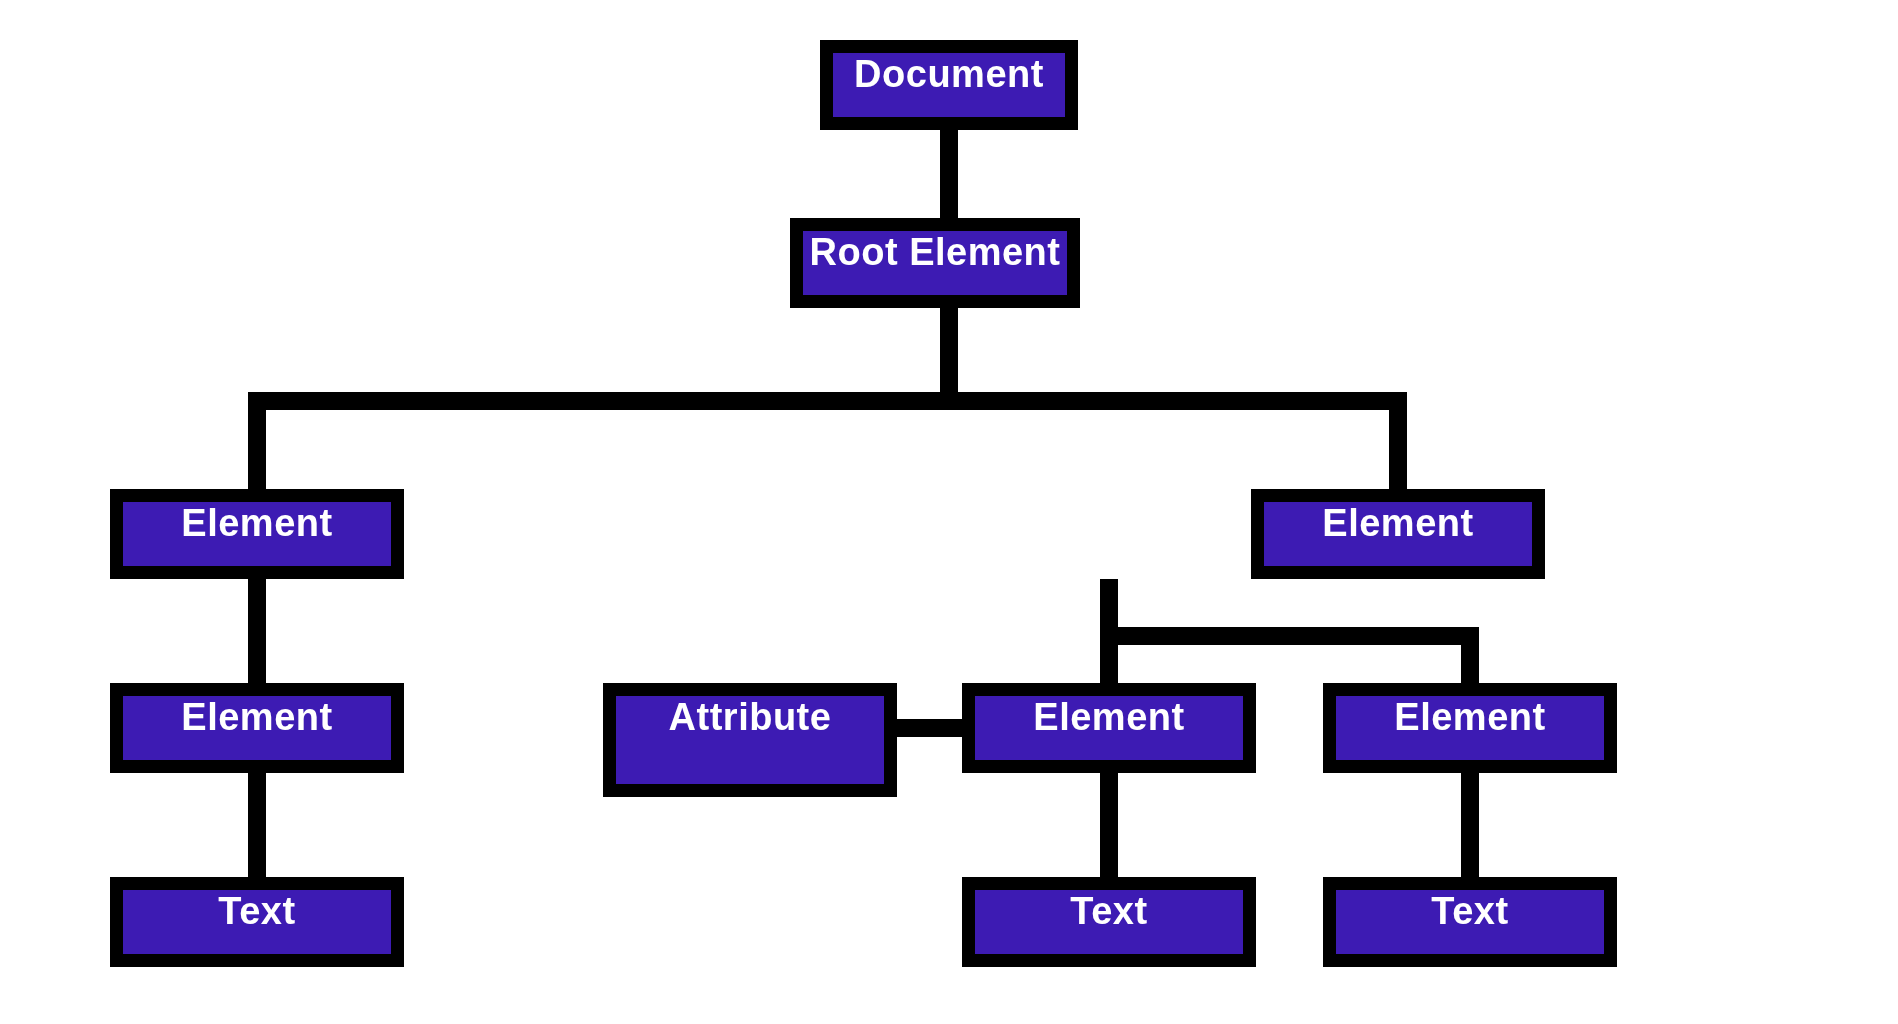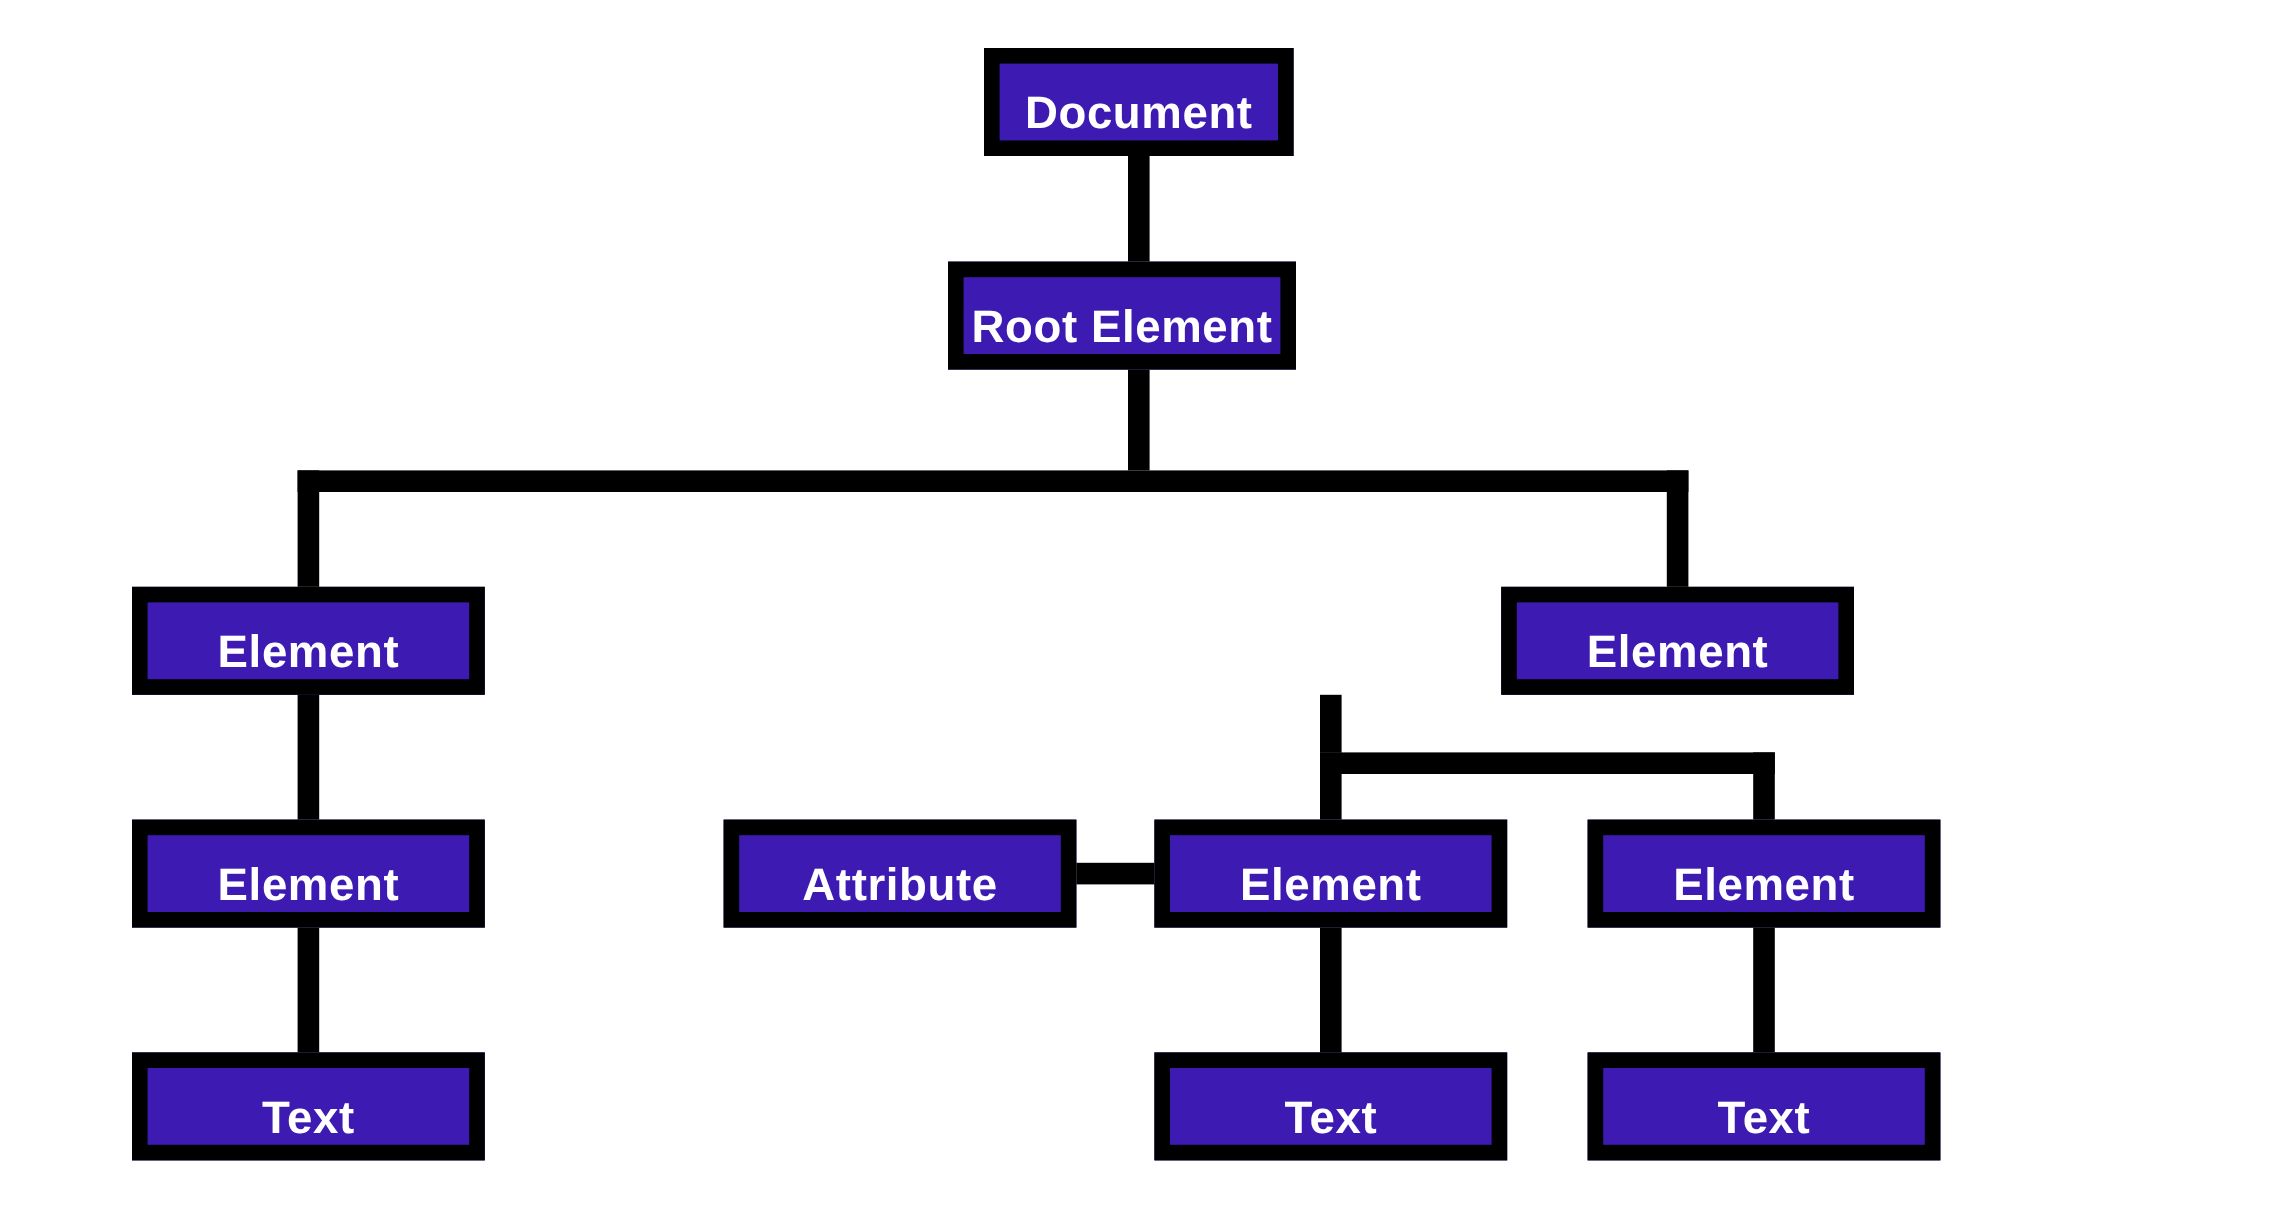--- a/index.html
+++ b/index.html
@@ -13,21 +13,21 @@
     position: relative;
     overflow: hidden;
   }
   .node {
     position: absolute;
     background: #3d1bb3;
     color: #ffffff;
     border: 13px solid #000000;
     box-sizing: border-box;
     display: flex;
-    align-items: flex-end;
+    align-items: flex-start;
     justify-content: center;
     font-size: 38px;
     font-weight: 700;
     letter-spacing: 0.5px;
     white-space: nowrap;
   }
   .edge-v {
     position: absolute;
     background: #000000;
     width: 18px;
@@ -54,21 +54,21 @@
 </div>
 
 <div class="node" style="left:1251px; top:489px; width:294px; height:90px;">
   <span>Element</span>
 </div>
 
 <div class="node" style="left:110px; top:683px; width:294px; height:90px;">
   <span>Element</span>
 </div>
 
-<div class="node" style="left:603px; top:683px; width:294px; height:90px;">
+<div class="node" style="left:603px; top:683px; width:294px; height:114px;">
   <span>Attribute</span>
 </div>
 
 <div class="node" style="left:962px; top:683px; width:294px; height:90px;">
   <span>Element</span>
 </div>
 
 <div class="node" style="left:1323px; top:683px; width:294px; height:90px;">
   <span>Element</span>
 </div>

